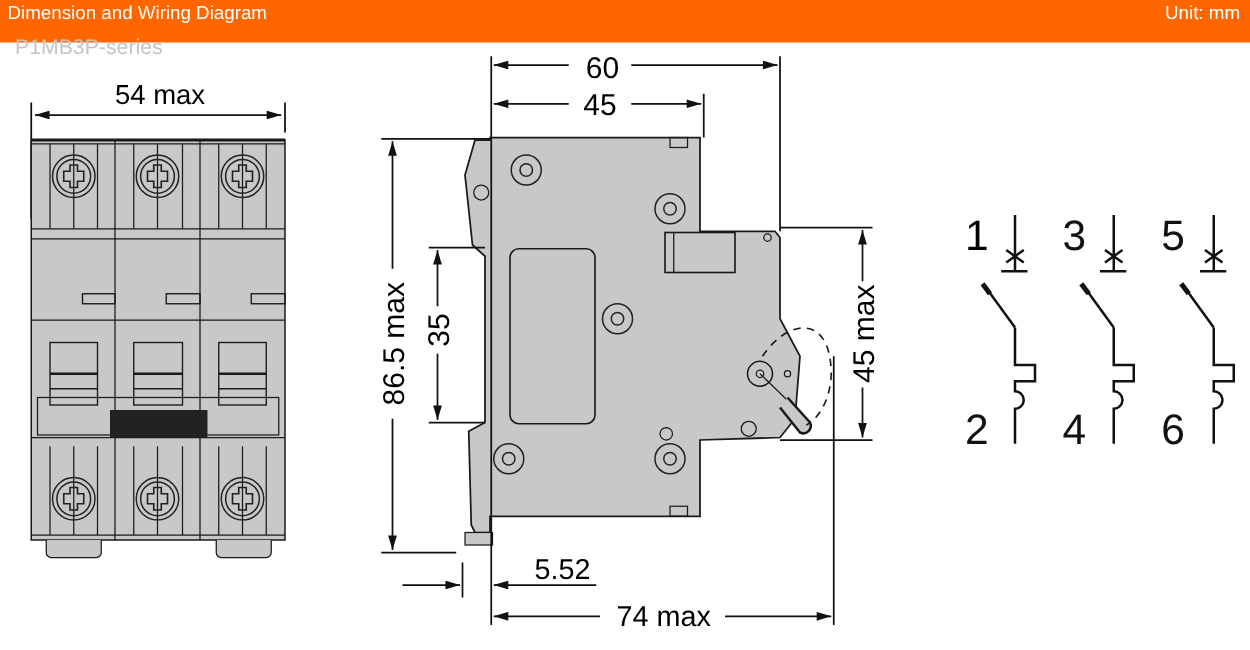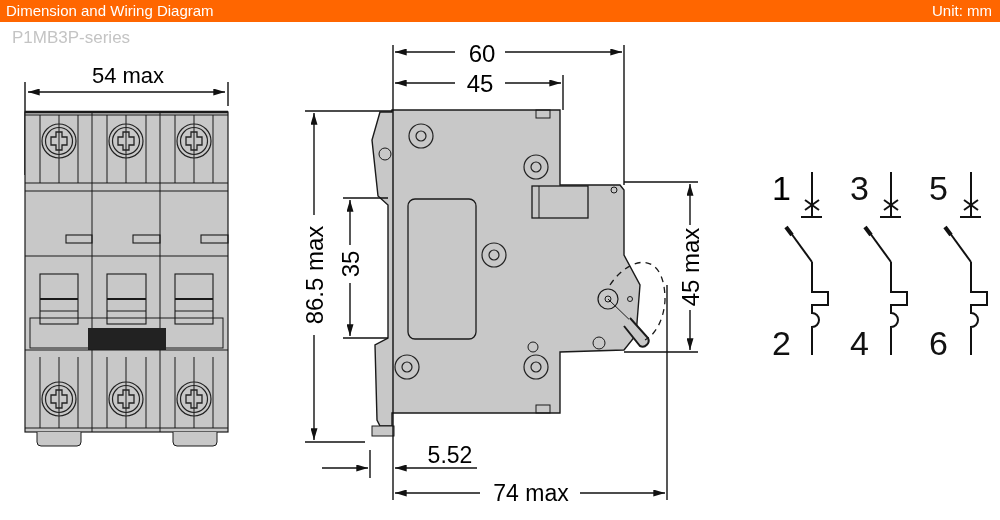--- a/index.html
+++ b/index.html
@@ -1,17 +1,17 @@
 <!DOCTYPE html>
 <html><head>
 <meta charset="utf-8">
 <style>
   html, body { margin:0; padding:0; background:#ffffff; }
   body { width:1000px; height:520px; position:relative; overflow:hidden; font-family:"Liberation Sans", sans-serif; }
-  .header-bar { position:absolute; left:0; top:0; width:1000px; height:22px; background:#ff6600; color:#fff; font-size:15px; line-height:22px; }
+  .header-bar { position:absolute; left:0; top:0; width:1000px; height:34px; background:#ff6600; color:#fff; font-size:15px; line-height:22px; }
   .header-title { position:absolute; left:6px; top:0; }
   .header-unit { position:absolute; right:8px; top:0; }
   .series { position:absolute; left:12px; top:28px; font-size:17px; font-weight:normal; color:#c4c4c4; }
   svg.drawing { position:absolute; left:0; top:0; }
 </style>
 </head>
 <body>
 
 <div class="header-bar">
   <span class="header-title">Dimension and Wiring Diagram</span>

